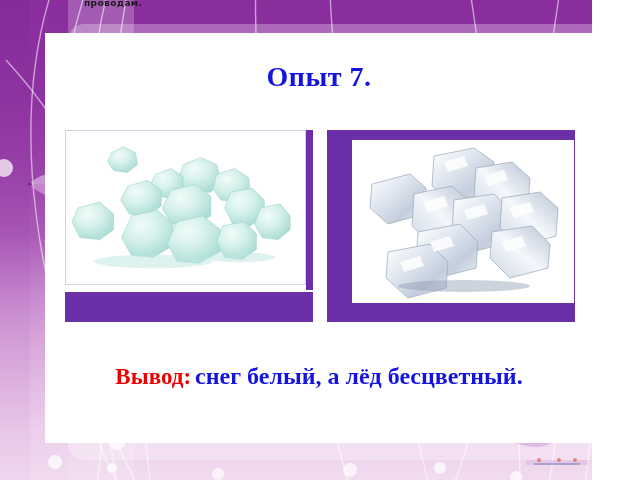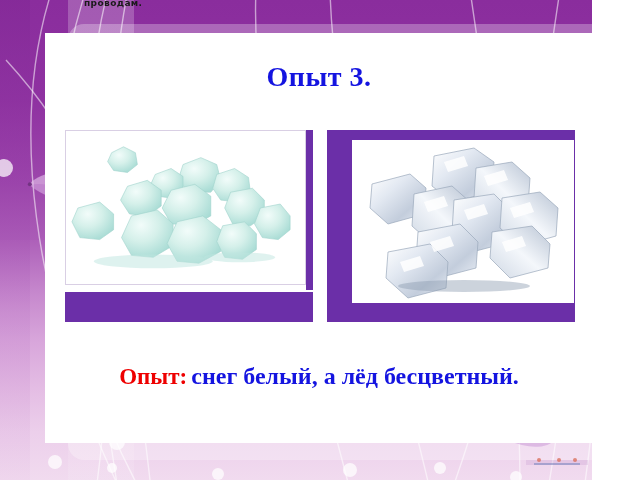--- a/index.html
+++ b/index.html
@@ -204,21 +204,21 @@
       <path d="M4 8 C 20 -8, 52 -8, 58 8 C 48 20, 18 24, 4 8 Z" fill="#cf9ada"></path>
       <path d="M4 10 C 16 26, 44 36, 54 24 C 46 14, 20 6, 4 10 Z" fill="#c189d2"></path>
       <circle cx="4" cy="9" r="2.4" fill="#6a3a78"></circle>
     </g>
   </svg>
 
   <div class="top-fragment">проводам.</div>
 
   <div id="card">
 
-    <div id="title">Опыт 3.</div>
+    <div id="title">Опыт 7.</div>
 
     <div class="frame" id="frame-snow">
       <div class="photo-area">
         <svg viewBox="0 0 241 155" preserveAspectRatio="none">
           <rect x="0" y="0" width="241" height="155" fill="#ffffff"></rect>
           <defs>
             <radialGradient id="sb" cx="38%" cy="32%" r="72%">
               <stop offset="0%" stop-color="#f2fcfa"></stop>
               <stop offset="48%" stop-color="#d5f0ea"></stop>
               <stop offset="100%" stop-color="#a9dcd5"></stop>
@@ -288,21 +288,21 @@
             <polygon points="48,122 68,116 72,126 52,132"></polygon>
           </g>
           <g fill="#8f9db1" opacity="0.45">
             <ellipse cx="112" cy="146" rx="66" ry="6"></ellipse>
           </g>
         </svg>
       </div>
     </div>
 
     <div id="conclusion">
-      <span class="lead">Опыт:</span>
+      <span class="lead">Вывод:</span>
       <span class="rest">снег белый, а лёд бесцветный.</span>
     </div>
 
   </div>
 
   <svg id="watermark" viewBox="0 0 62 12">
     <rect x="0" y="4" width="62" height="5" fill="#b07ac0" opacity="0.25"></rect>
     <circle cx="13" cy="4" r="2" fill="#d4563a" opacity="0.85"></circle>
     <circle cx="33" cy="4" r="2" fill="#d4563a" opacity="0.85"></circle>
     <circle cx="49" cy="4" r="2" fill="#d4563a" opacity="0.85"></circle>

